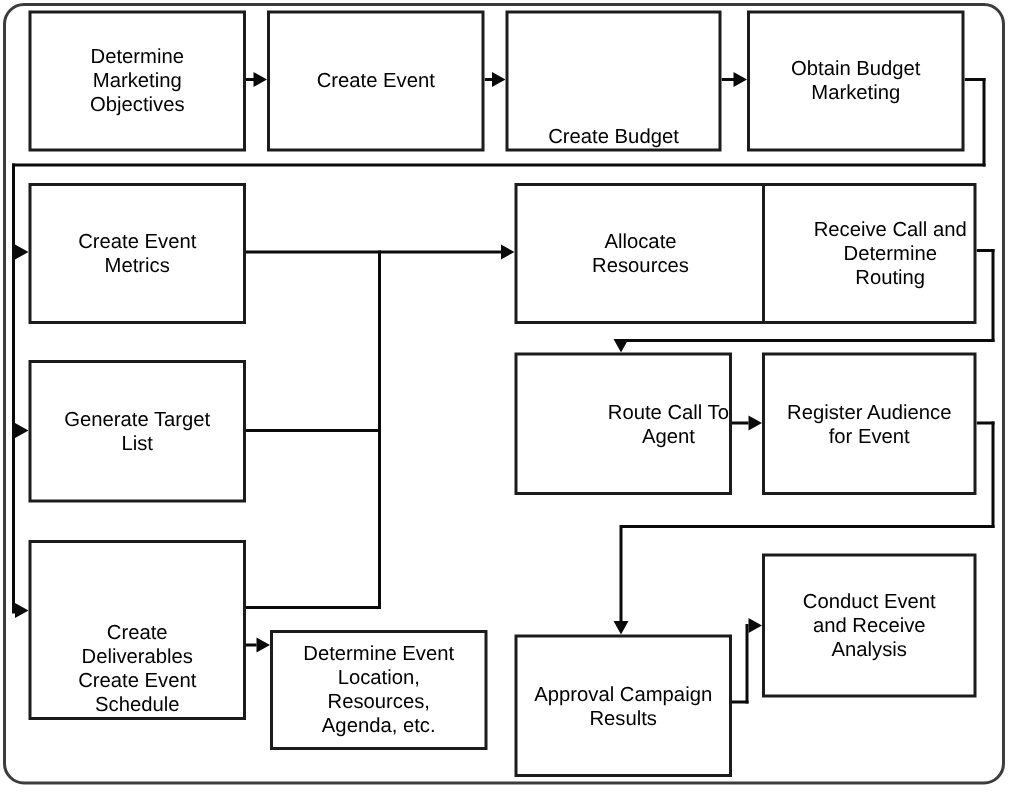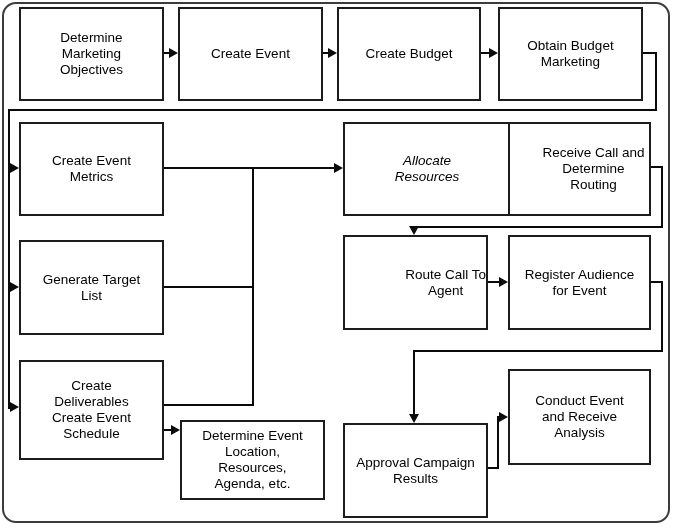--- a/index.html
+++ b/index.html
@@ -89,33 +89,33 @@
   <div class="ar" style="left:499px;top:412px;"></div>
 
   <div class="node" style="left:19px;top:7px;width:145px;height:94px;">
     <span class="node-label">Determine
 Marketing
 Objectives</span>
   </div>
   <div class="node" style="left:178px;top:7px;width:145px;height:94px;">
     <span class="node-label">Create Event</span>
   </div>
-  <div class="node" style="left:337px;top:7px;width:144px;height:94px;">
+  <div class="node" style="left:337px;top:7px;width:144px;height:94px;align-items:flex-end;">
     <span class="node-label">Create Budget</span>
   </div>
   <div class="node" style="left:498px;top:7px;width:145px;height:94px;">
     <span class="node-label">Obtain Budget
 Marketing</span>
   </div>
 
   <div class="node" style="left:19px;top:122px;width:145px;height:94px;">
     <span class="node-label">Create Event
 Metrics</span>
   </div>
-  <div class="node" style="left:343px;top:122px;width:168px;height:94px;font-style:italic;">
+  <div class="node" style="left:343px;top:122px;width:168px;height:94px;">
     <span class="node-label">Allocate
 Resources</span>
   </div>
   <div class="node" style="left:508px;top:122px;width:143px;height:94px;padding-left:28px;">
     <span class="node-label">Receive Call and
 Determine
 Routing</span>
   </div>
 
   <div class="node" style="left:19px;top:240px;width:145px;height:95px;align-items:center;">
@@ -124,21 +124,21 @@
   </div>
   <div class="node" style="left:343px;top:235px;width:145px;height:95px;justify-content:flex-end;">
     <span class="node-label">Route Call To
 Agent</span>
   </div>
   <div class="node" style="left:508px;top:235px;width:143px;height:95px;">
     <span class="node-label">Register Audience
 for Event</span>
   </div>
 
-  <div class="node" style="left:19px;top:360px;width:145px;height:100px;">
+  <div class="node" style="left:19px;top:360px;width:145px;height:120px;align-items:flex-end;">
     <span class="node-label">Create
 Deliverables
 Create Event
 Schedule</span>
   </div>
   <div class="node" style="left:180px;top:420px;width:145px;height:80px;">
     <span class="node-label">Determine Event
 Location,
 Resources,
 Agenda, etc.</span>

